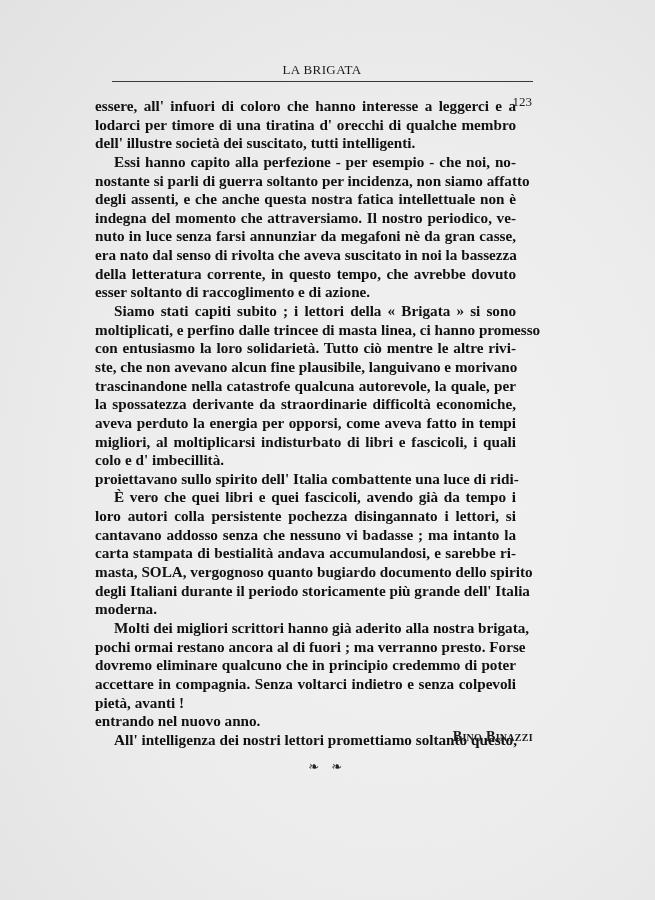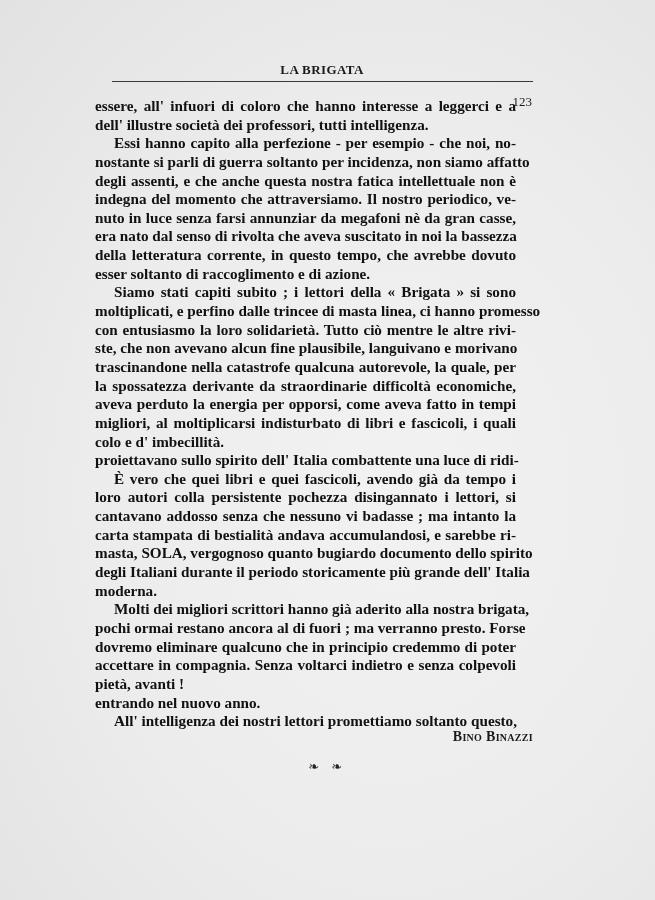--- a/index.html
+++ b/index.html
@@ -28,21 +28,20 @@
       font-family: "Liberation Serif", "DejaVu Serif", serif;
       color: #1a1a1a;
     }
     .running-title {
       position: absolute;
       left: 0; right: 0;
       text-align: center;
       font-size: 13px;
       letter-spacing: 0.4px;
       top: 2px;
-      font-weight: bold;
     }
     .page-number {
       position: absolute;
       right: 0;
       top: 2px;
       font-size: 13px;
       margin-top: 32px;
     }
     .head-rule {
       position: absolute;
@@ -107,21 +106,22 @@
 
   <div class="running-head">
     <span class="running-title">LA BRIGATA</span>
     <span class="page-number">123</span>
   </div>
   <div class="head-rule"></div>
 
   <div class="body-text" id="body-text">
       <div>
         <span class="line">essere, all' infuori di coloro che hanno interesse a leggerci e a</span>
-        <span class="line last">dell' illustre società dei professori, tutti intelligenza.</span>
+        <span class="line">lodarci per timore di una tiratina d' orecchi di qualche membro</span>
+        <span class="line last">dell' illustre società dei suscitato, tutti intelligenti.</span>
       </div>
       <div>
         <span class="line indent">Essi hanno capito alla perfezione - per esempio - che noi, no-</span>
         <span class="line">nostante si parli di guerra soltanto per incidenza, non siamo affatto</span>
         <span class="line">degli assenti, e che anche questa nostra fatica intellettuale non è</span>
         <span class="line">indegna del momento che attraversiamo. Il nostro periodico, ve-</span>
         <span class="line">nuto in luce senza farsi annunziar da megafoni nè da gran casse,</span>
         <span class="line">era nato dal senso di rivolta che aveva suscitato in noi la bassezza</span>
         <span class="line">della letteratura corrente, in questo tempo, che avrebbe dovuto</span>
         <span class="line last">esser soltanto di raccoglimento e di azione.</span>

